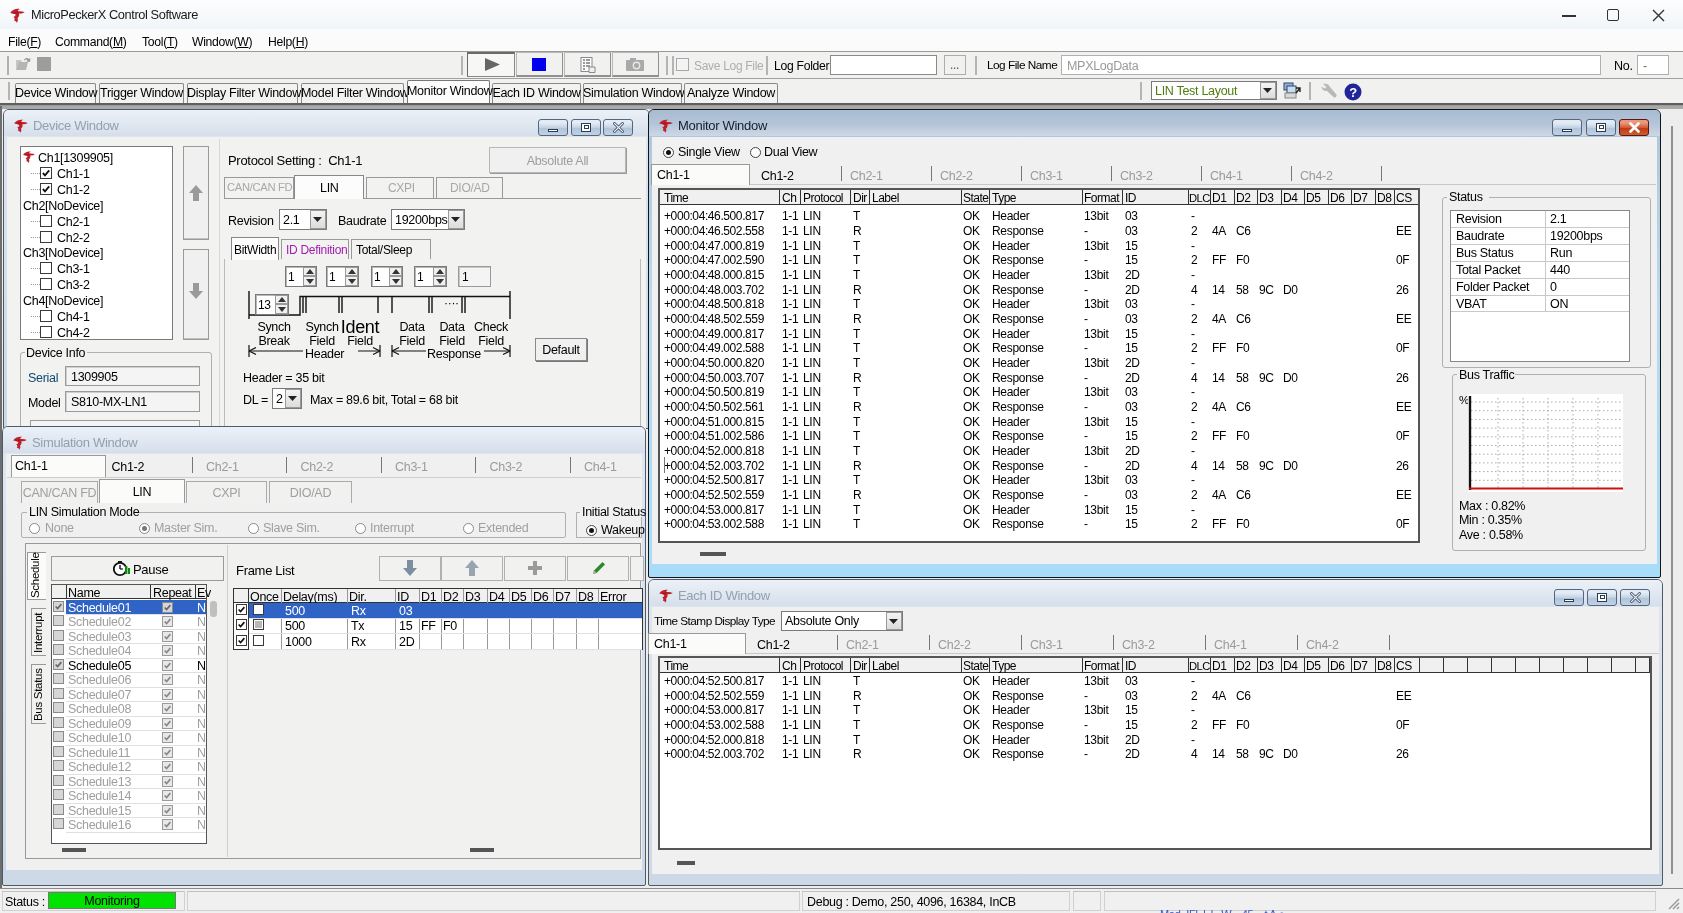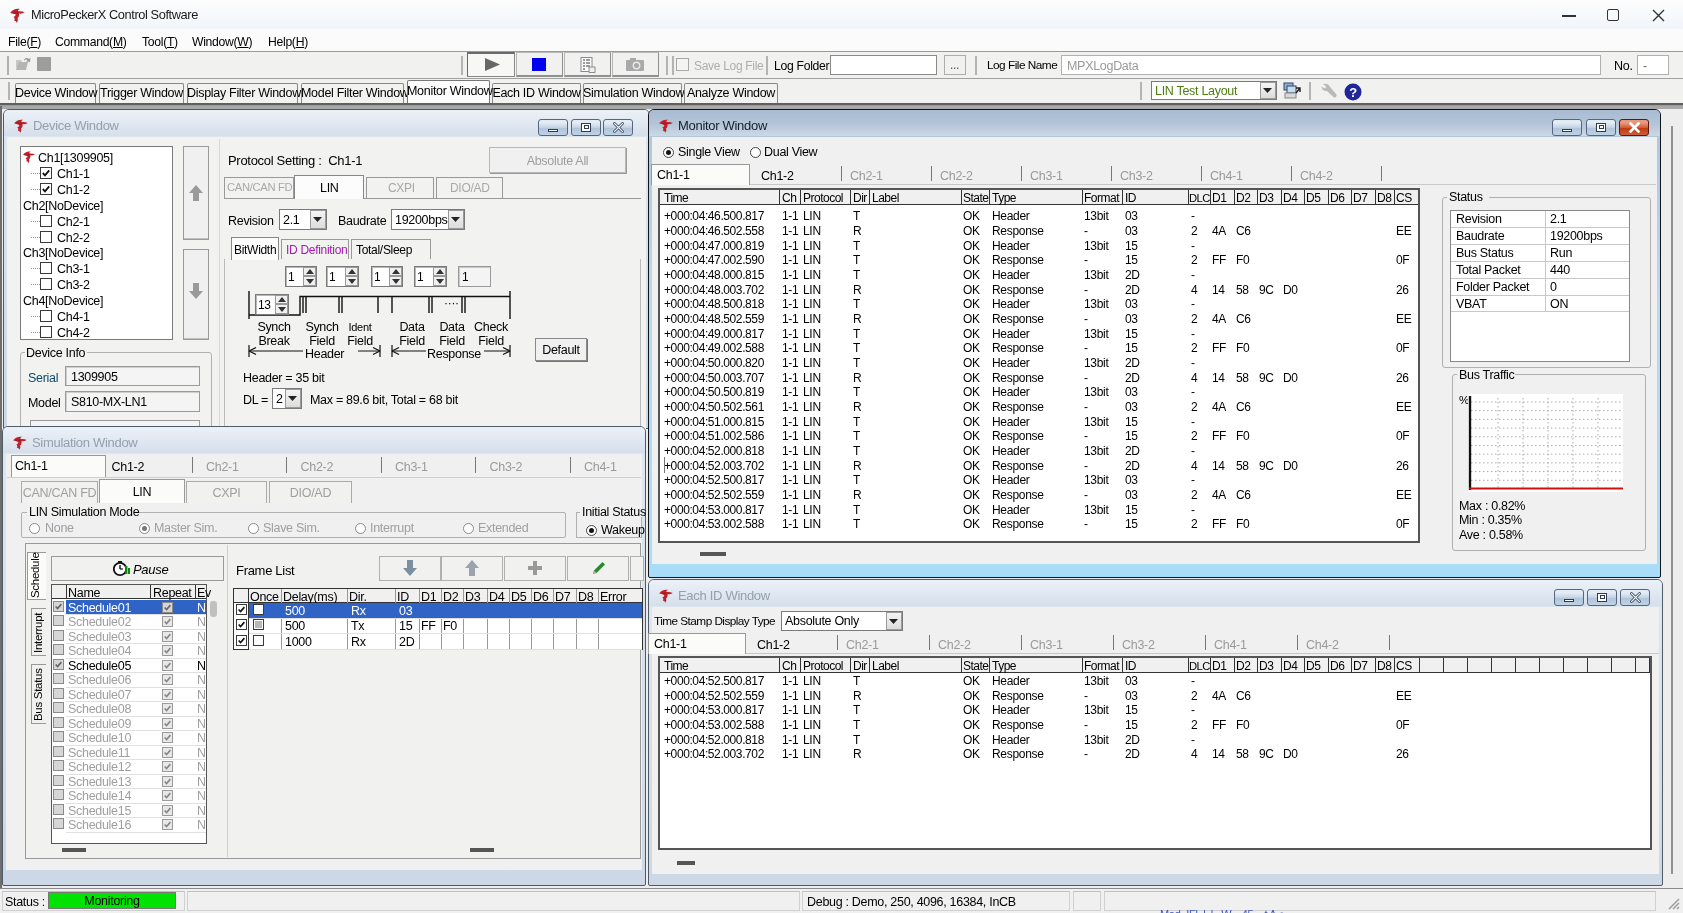--- a/index.html
+++ b/index.html
@@ -303,21 +303,21 @@
 <svg class="a" style="left:277.5px;top:297px" width="8" height="5">
     <path d="M0,5 L4,0 L8,5 Z" fill="#333"></path>
   </svg>
 <svg class="a" style="left:277.5px;top:307px" width="8" height="5">
     <path d="M0,0 L4,5 L8,0 Z" fill="#333"></path>
   </svg>
 <div class="a" style="left:244px;top:320px;width:60px;text-align:center;font-size:12.5px;line-height:14.5px;color:#000;white-space:pre;">Synch</div>
 <div class="a" style="left:244px;top:334px;width:60px;text-align:center;font-size:12.5px;line-height:14.5px;color:#000;white-space:pre;">Break</div>
 <div class="a" style="left:292px;top:320px;width:60px;text-align:center;font-size:12.5px;line-height:14.5px;color:#000;white-space:pre;">Synch</div>
 <div class="a" style="left:292px;top:334px;width:60px;text-align:center;font-size:12.5px;line-height:14.5px;color:#000;white-space:pre;">Field</div>
-<div class="a" style="left:330px;top:320px;width:60px;text-align:center;font-size:11px;line-height:14.5px;color:#000;white-space:pre;">Ident</div>
+<div class="a" style="left:330px;top:320px;width:60px;text-align:center;font-size:18px;line-height:14.5px;color:#000;white-space:pre;">Ident</div>
 <div class="a" style="left:330px;top:334px;width:60px;text-align:center;font-size:12.5px;line-height:14.5px;color:#000;white-space:pre;">Field</div>
 <div class="a" style="left:382px;top:320px;width:60px;text-align:center;font-size:12.5px;line-height:14.5px;color:#000;white-space:pre;">Data</div>
 <div class="a" style="left:382px;top:334px;width:60px;text-align:center;font-size:12.5px;line-height:14.5px;color:#000;white-space:pre;">Field</div>
 <div class="a" style="left:422px;top:320px;width:60px;text-align:center;font-size:12.5px;line-height:14.5px;color:#000;white-space:pre;">Data</div>
 <div class="a" style="left:422px;top:334px;width:60px;text-align:center;font-size:12.5px;line-height:14.5px;color:#000;white-space:pre;">Field</div>
 <div class="a" style="left:461px;top:320px;width:60px;text-align:center;font-size:12.5px;line-height:14.5px;color:#000;white-space:pre;">Check</div>
 <div class="a" style="left:461px;top:334px;width:60px;text-align:center;font-size:12.5px;line-height:14.5px;color:#000;white-space:pre;">Field</div>
 <div class="a" style="left:305px;top:347px;font-size:12.5px;line-height:14.5px;color:#000;white-space:pre;">Header</div>
 <div class="a" style="left:427px;top:347px;font-size:12.5px;line-height:14.5px;color:#000;white-space:pre;">Response</div>
 <div class="a" style="left:535px;top:338px;width:52px;height:23px;background:#f0f0f0;border:1px solid #8a8a8a;box-shadow:1px 1px 0 #777"></div>
@@ -778,21 +778,21 @@
 <div class="a" style="left:32px;top:667px;width:14px;height:56px;writing-mode:vertical-rl;transform:rotate(180deg);font-size:11.5px;color:#000;text-align:center">Bus Status</div>
 <div class="a" style="left:51px;top:556px;width:173px;height:25px;background:#f1f1f0;border:1px solid #9a9a9a"></div>
 <svg class="a" style="left:113px;top:560px" width="17" height="17" viewBox="0 0 17 17">
 <circle cx="7" cy="9" r="6.2" fill="#fff" stroke="#111" stroke-width="1.8"></circle>
 <rect x="5" y="1" width="4" height="2" fill="#111"></rect>
     <path d="M7,9 L7,5" stroke="#111" stroke-width="1.4"></path>
     <path d="M7,9 L10,9" stroke="#111" stroke-width="1.2"></path>
 <rect x="12" y="6" width="2.4" height="8" fill="#0a8a0a"></rect>
     <rect x="15" y="8" width="2" height="6" fill="#0a8a0a"></rect>
   </svg>
-<div class="a" style="left:133px;top:562px;font-size:13px;line-height:15px;color:#000;white-space:pre;font-style:italic;">Pause</div>
+<div class="a" style="left:133px;top:562px;font-size:13px;line-height:15px;color:#000;white-space:pre;">Pause</div>
 <div class="a" style="left:51px;top:584px;width:156px;height:260px;background:#fff;border:1px solid #555"></div>
 <div class="a" style="left:52px;top:585px;width:154px;height:14px;background:#f0f0f0;border-bottom:1px solid #333"></div>
 <div class="a" style="left:68px;top:586px;font-size:12.5px;line-height:14.5px;color:#000;white-space:pre;">Name</div>
 <div class="a" style="left:153px;top:586px;font-size:12.5px;line-height:14.5px;color:#000;white-space:pre;">Repeat</div>
 <div class="a" style="left:197px;top:586px;font-size:12.5px;line-height:14.5px;color:#000;white-space:pre;">Ev</div>
 <div class="a" style="left:66px;top:585px;width:1px;height:14px;background:#333"></div>
 <div class="a" style="left:150px;top:585px;width:1px;height:14px;background:#333"></div>
 <div class="a" style="left:195px;top:585px;width:1px;height:14px;background:#333"></div>
 <div class="a" style="left:66px;top:599.5px;width:140px;height:14.5px;background:#2f63c5"></div>
 <div class="a" style="left:68px;top:600.5px;font-size:12.5px;line-height:14.5px;color:#fff;white-space:pre;">Schedule01</div>

